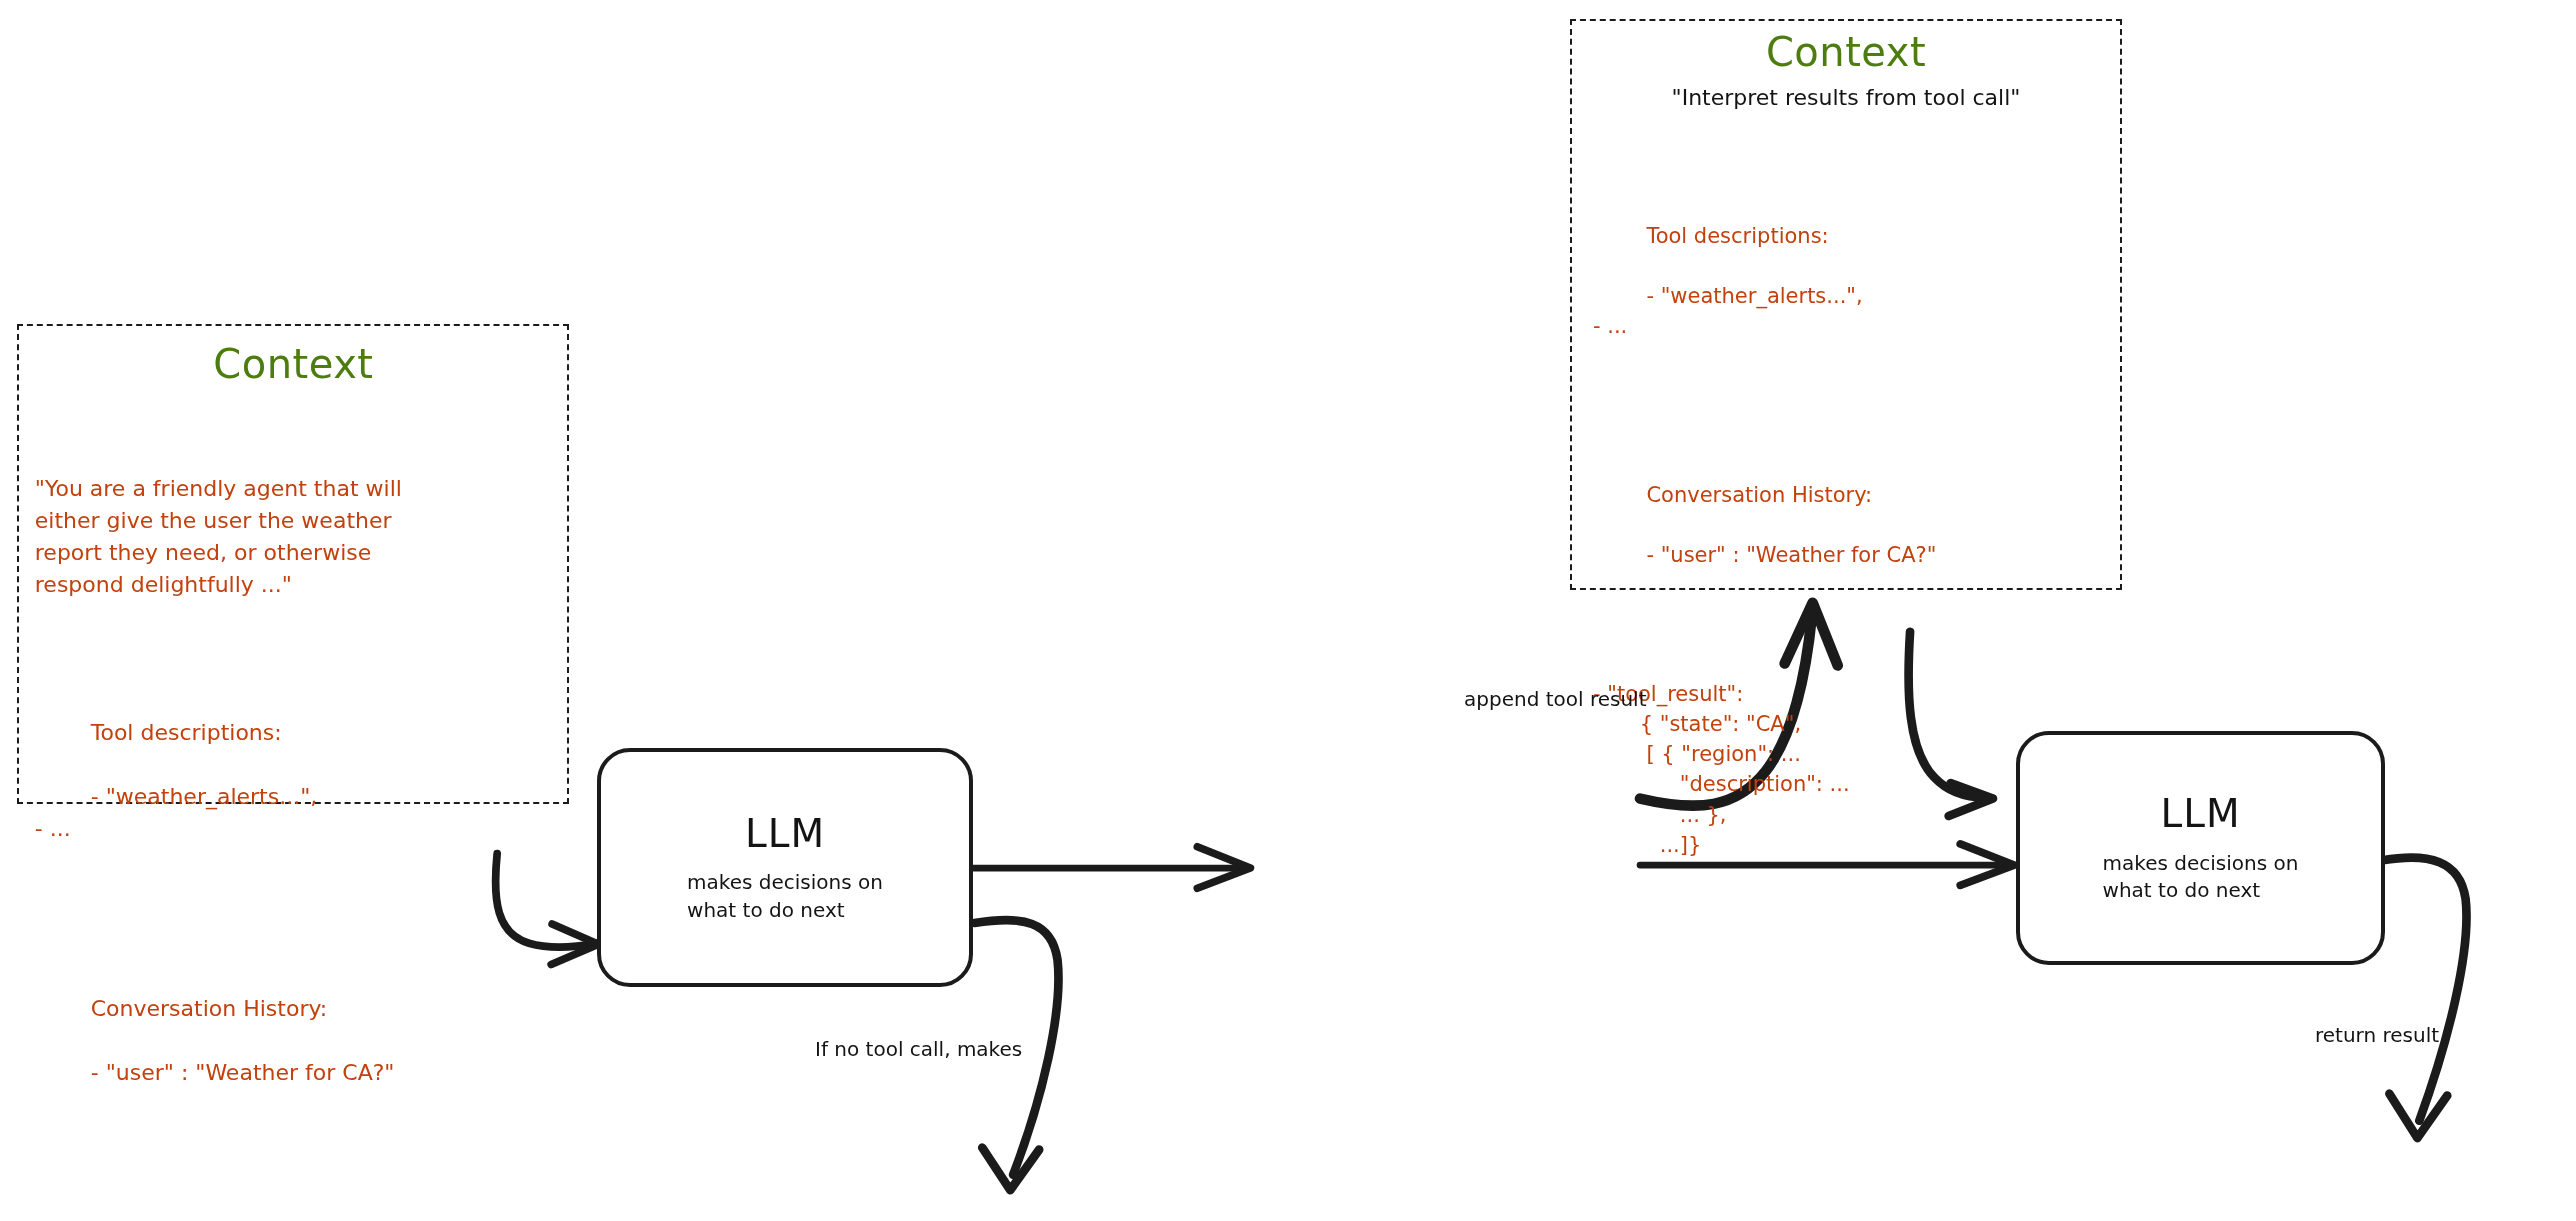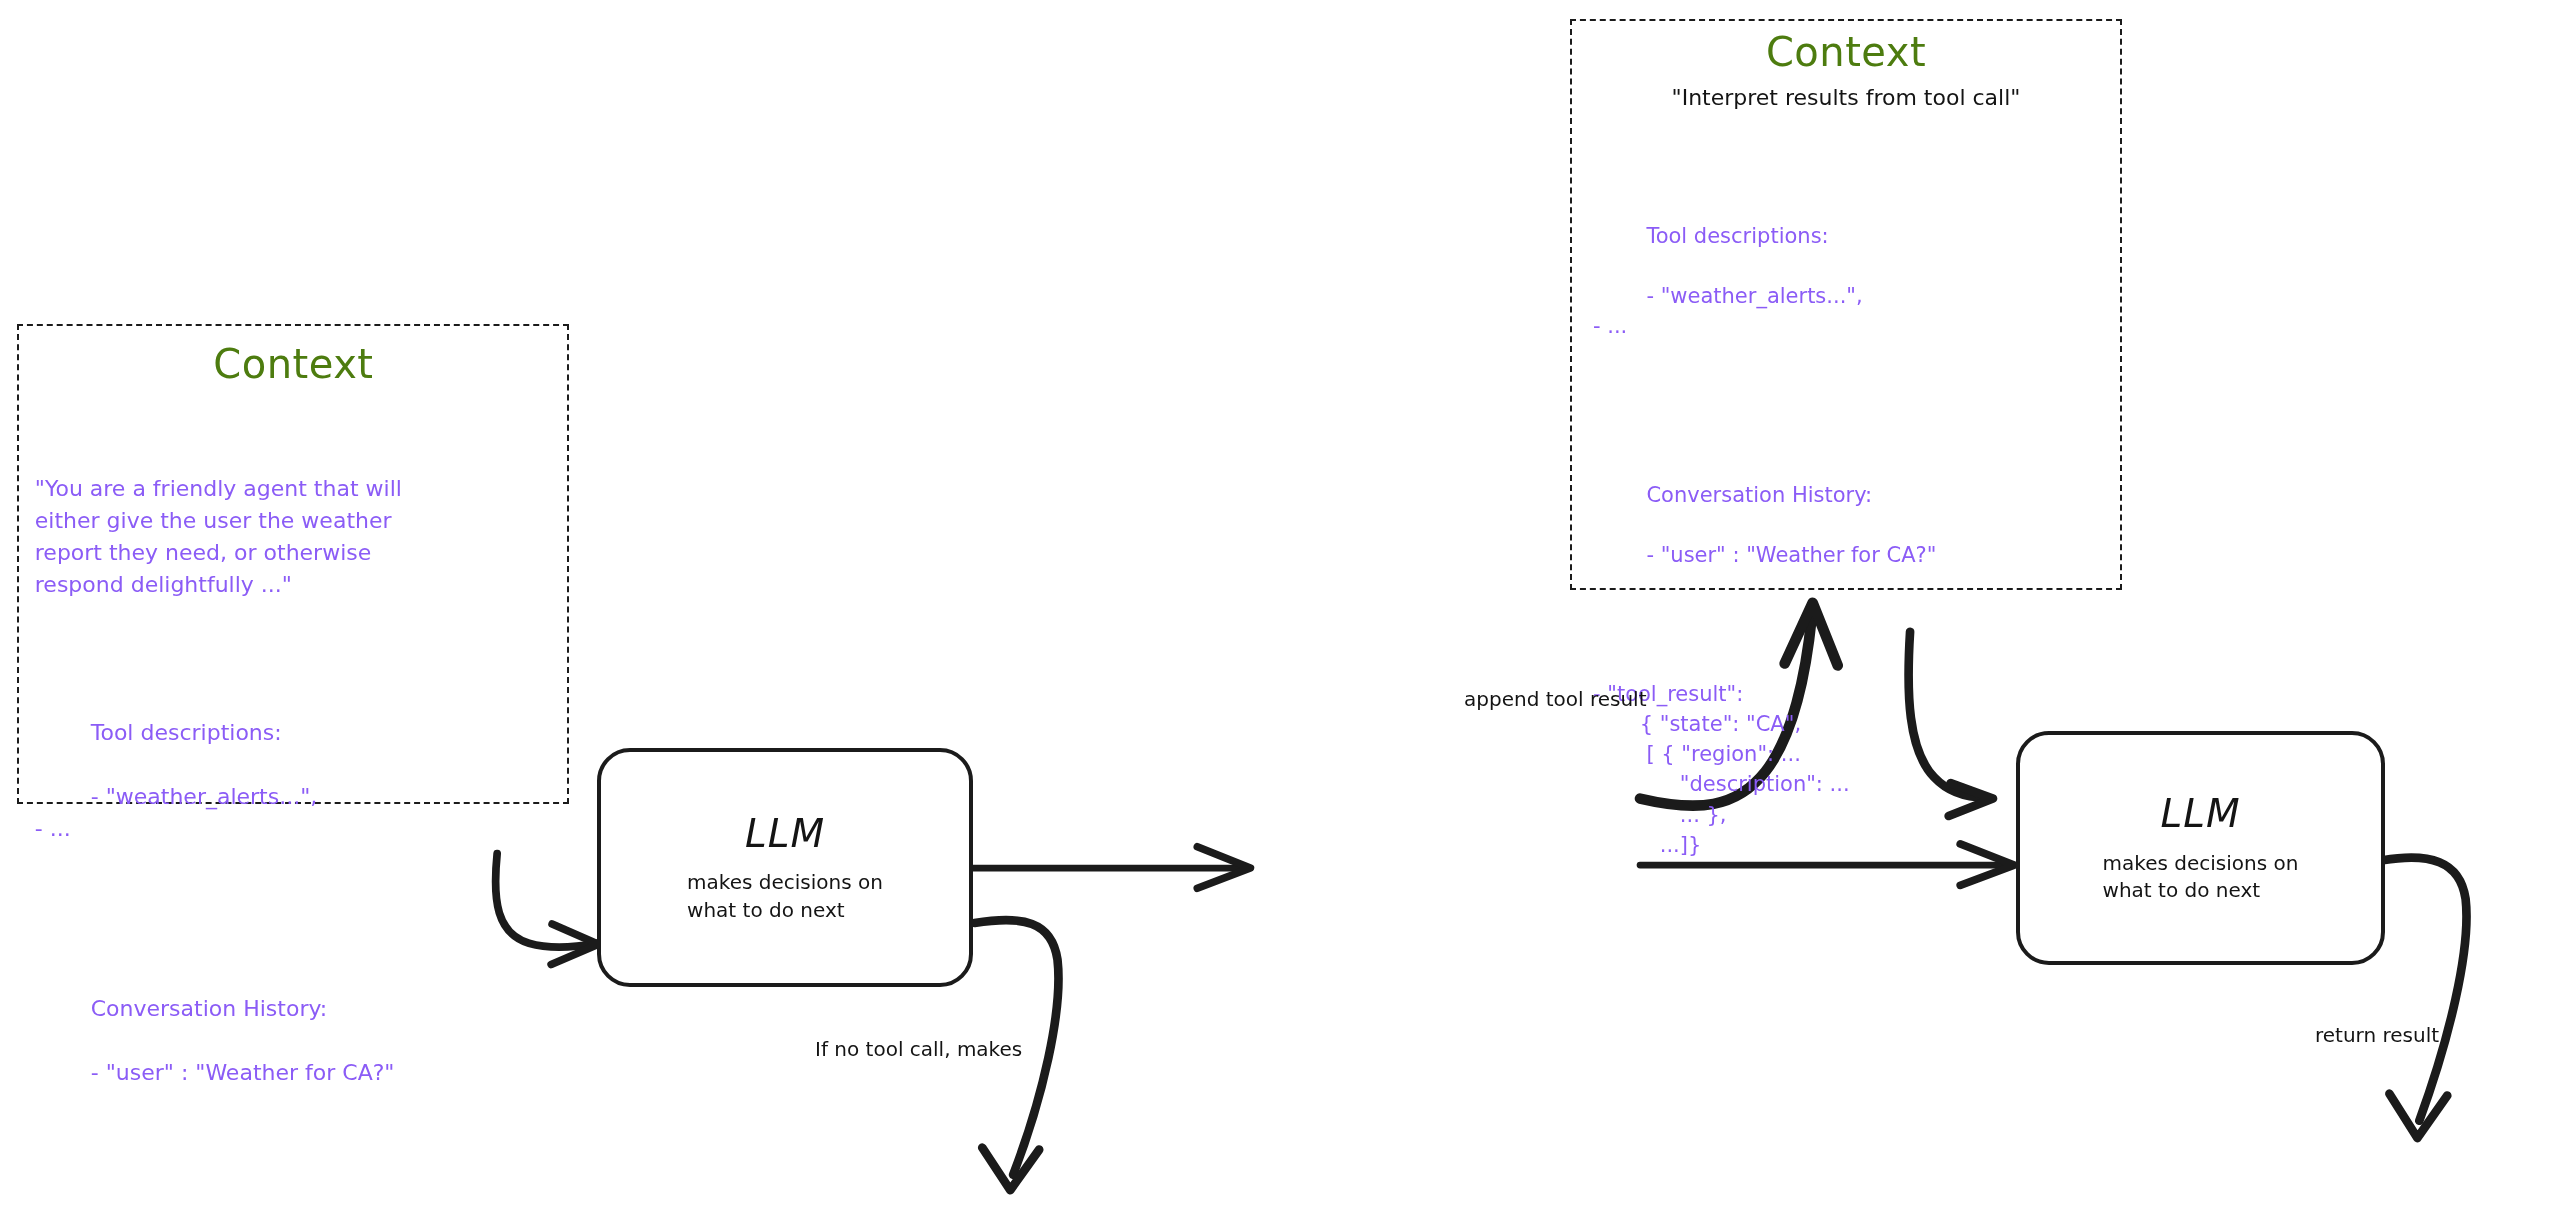--- a/index.html
+++ b/index.html
@@ -34,21 +34,21 @@
   .ctx-title {
     text-align: center;
     font-size: 40px;
     color: #4d7c0f;
     letter-spacing: 0.5px;
     font-family: "DejaVu Sans", sans-serif;
   }
   .ctx-body {
     font-size: 22px;
     line-height: 1.46;
-    color: #8b5cf6;
+    color: #c2410c;
     white-space: pre-wrap;
     font-family: "DejaVu Sans", sans-serif;
   }
   .ctx-body.small {
     font-size: 21px;
     line-height: 1.43;
   }
   .ctx-para { margin: 0 0 19.3px 0; }
   .ctx-para:last-child { margin-bottom: 0; }
 
@@ -69,21 +69,20 @@
     border-radius: 33px;
     background: #ffffff;
     display: flex;
     flex-direction: column;
     align-items: center;
     justify-content: center;
   }
   .node-title {
     font-size: 39px;
     color: #141414;
-    font-style: italic;
     letter-spacing: 1px;
     margin-bottom: 13.5px;
     font-family: "DejaVu Sans", sans-serif;
   }
   .node-sub {
     font-size: 20px;
     line-height: 1.38;
     color: #141414;
     text-align: left;
     white-space: pre-line;

